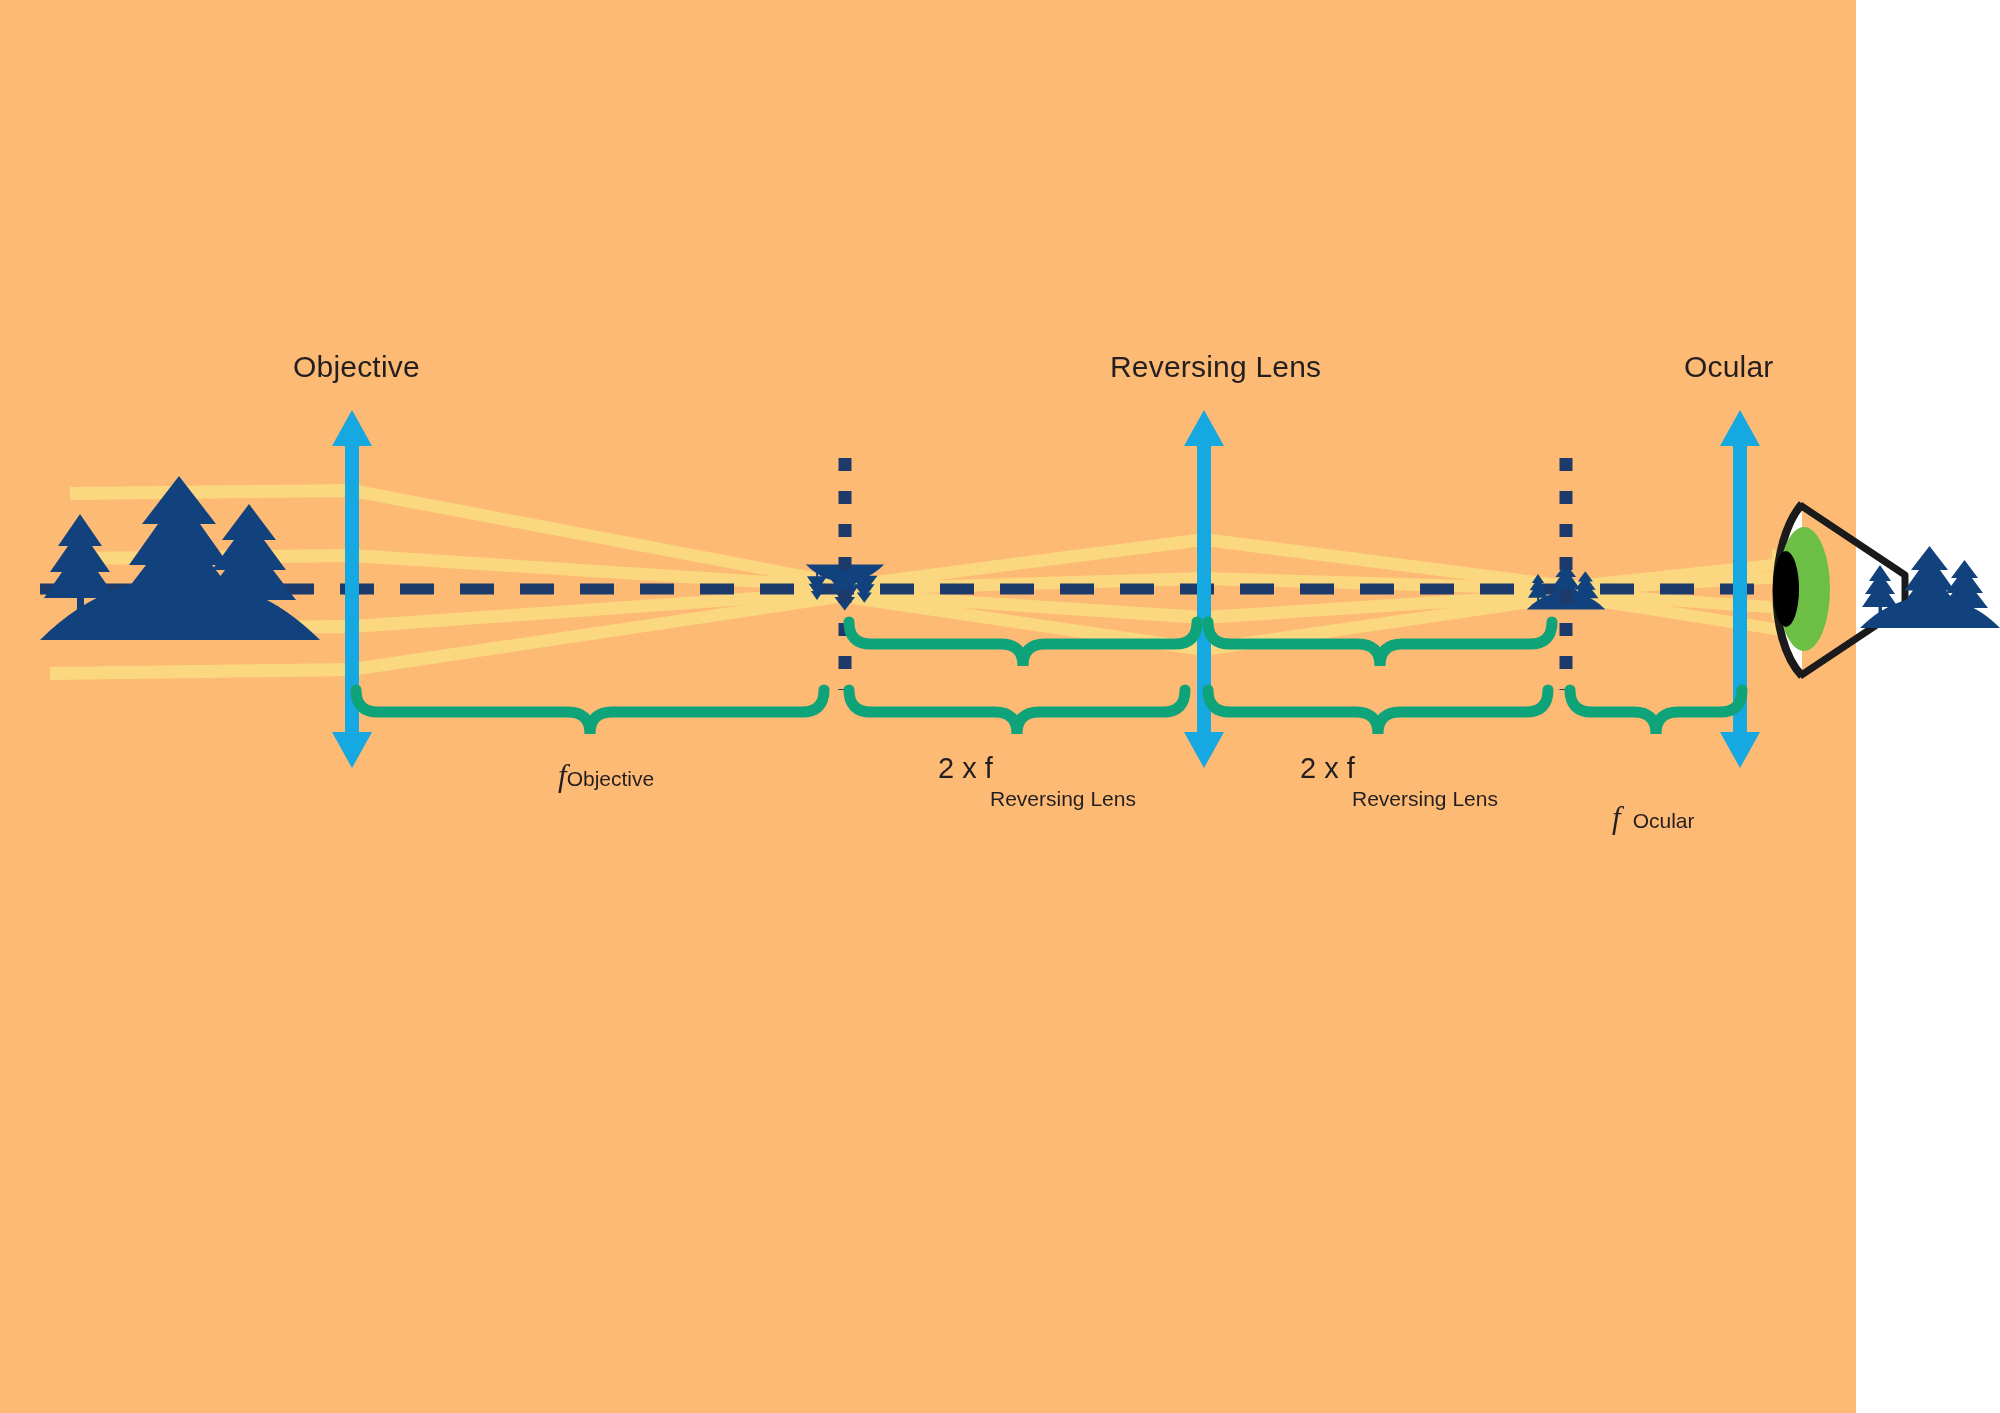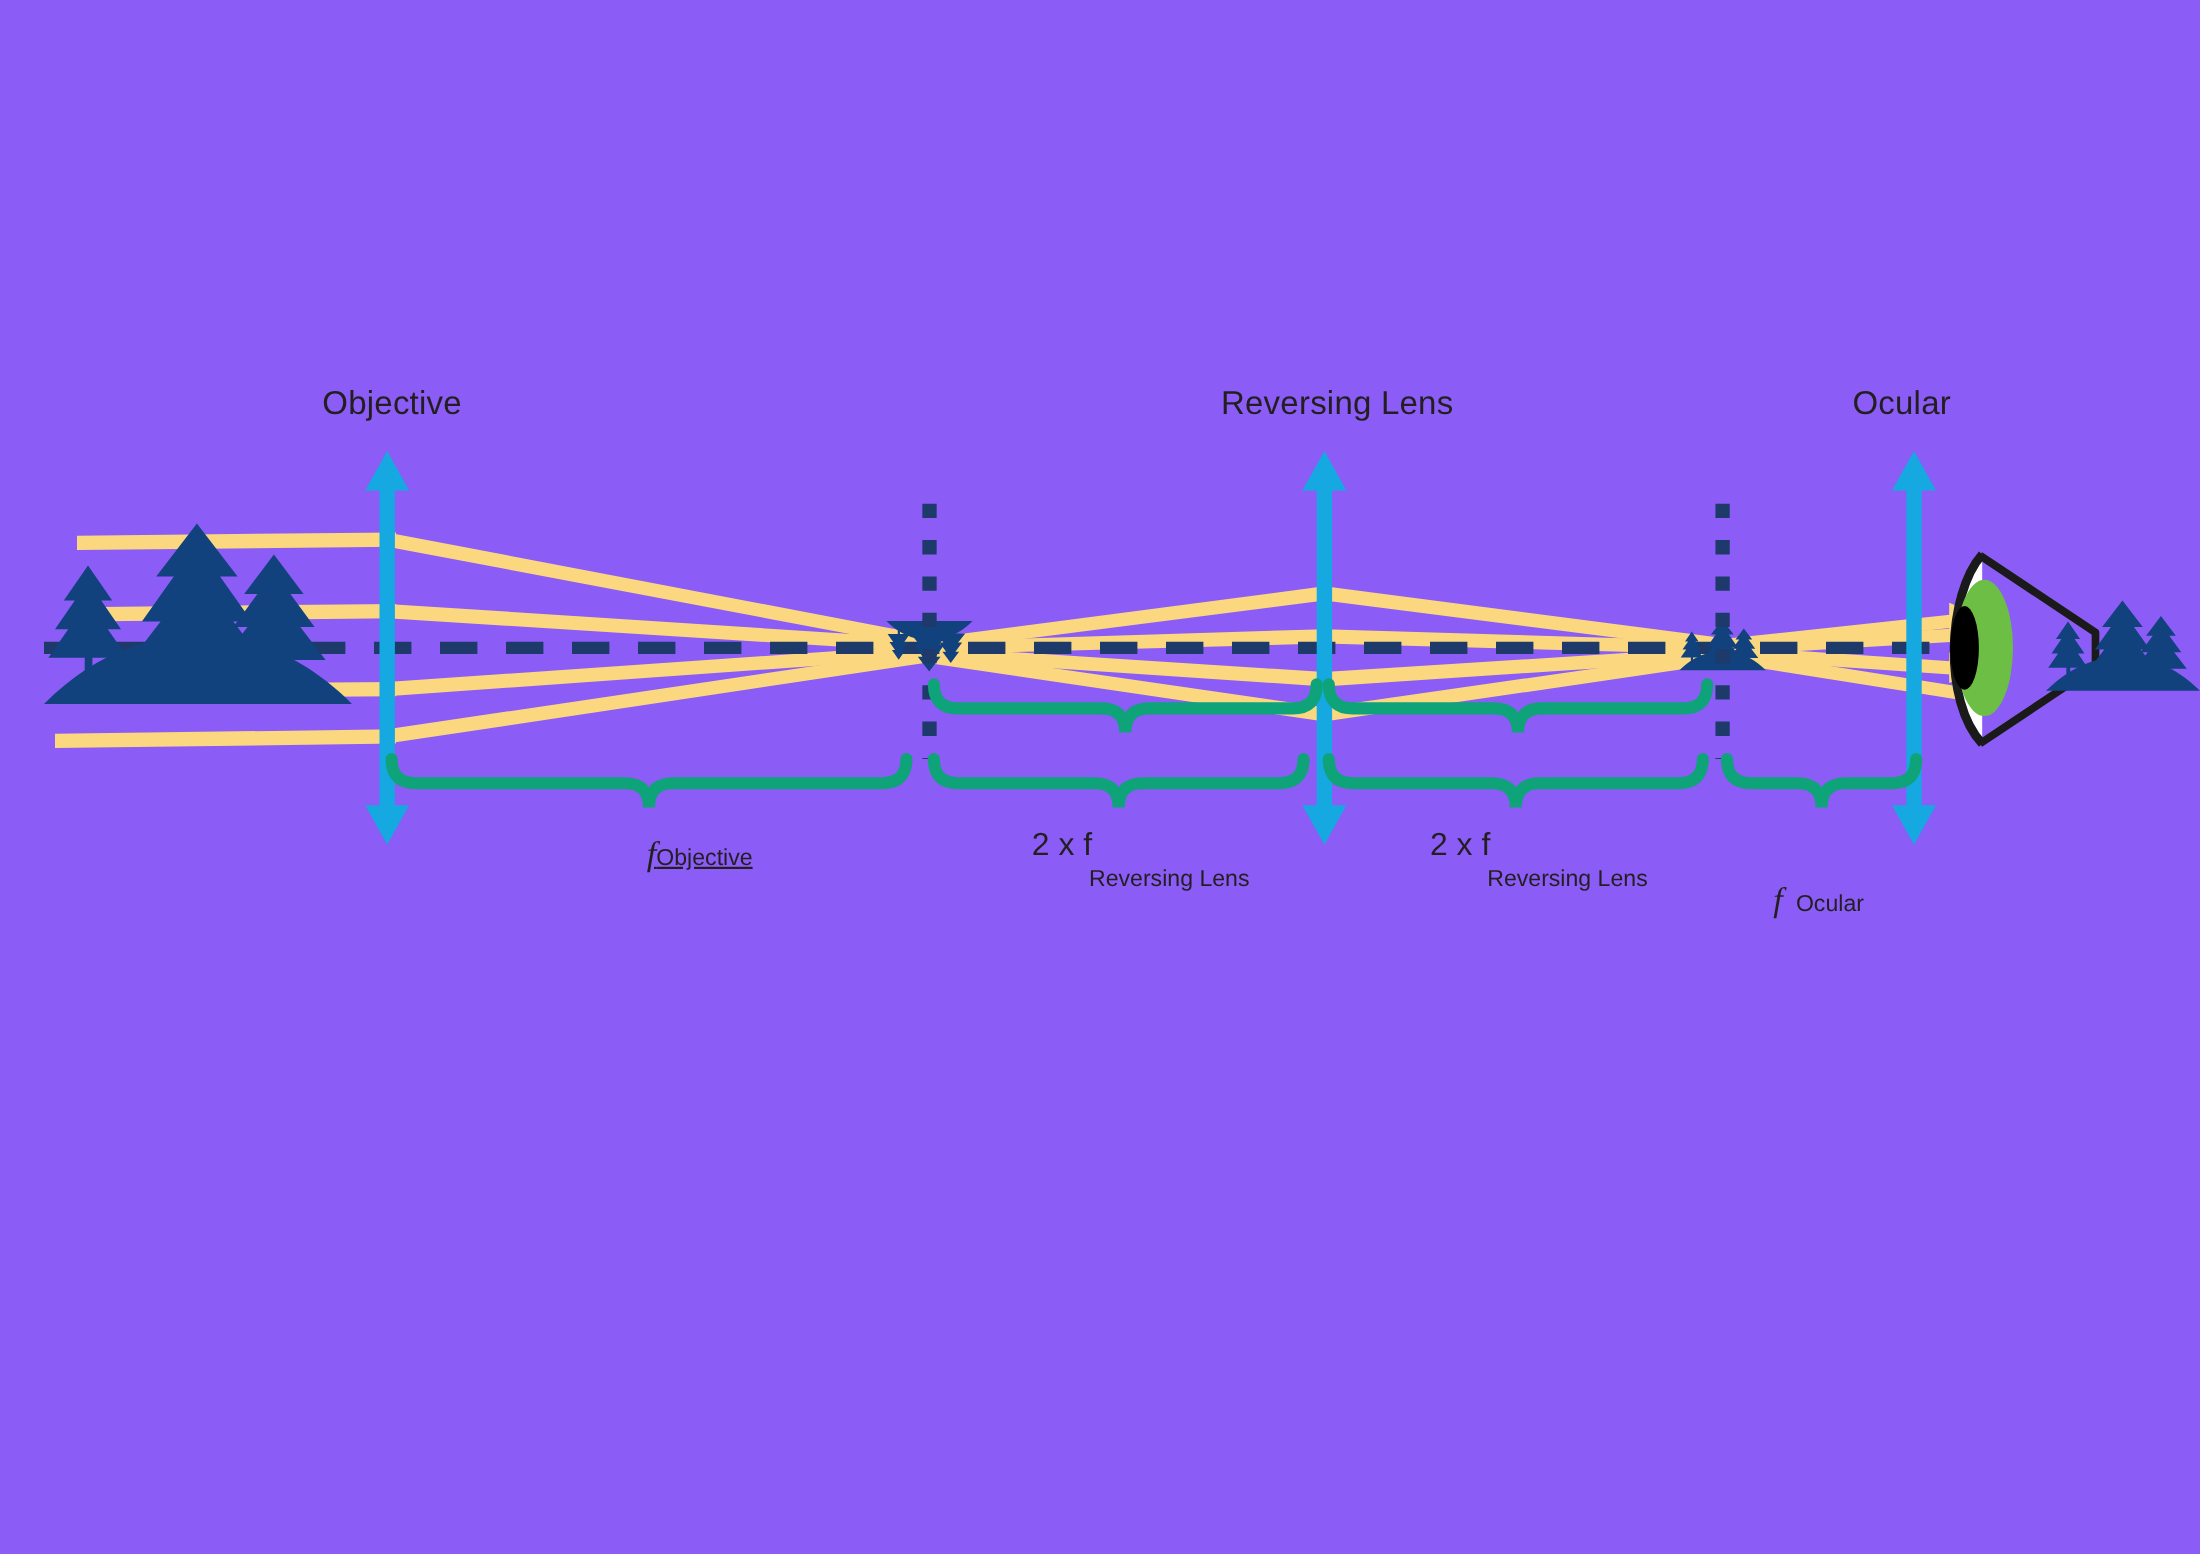--- a/index.html
+++ b/index.html
@@ -1,17 +1,17 @@
 <!DOCTYPE html>
 <html><head>
 <meta charset="utf-8">
 <style>
   html,body{margin:0;padding:0;background:#ffffff;}
   body{width:2000px;height:1413px;overflow:hidden;font-family:"Liberation Sans",sans-serif;}
-  #stage{position:relative;width:2000px;height:1413px;background:#8b5cf6;}
+  #stage{position:relative;width:1856px;height:1413px;background:#fdba74;}
   #diagram{position:absolute;left:0;top:0;width:2000px;height:1413px;}
   .lbl{position:absolute;color:#231f20;white-space:nowrap;}
   .hdr{font-size:30px;font-family:"Liberation Sans",sans-serif;letter-spacing:.2px;}
   .flab{font-size:29px;font-family:"Liberation Sans",sans-serif;}
   .flab i{font-family:"Liberation Serif",serif;font-style:italic;font-size:31px;}
   .sub{font-size:21px;font-family:"Liberation Sans",sans-serif;}
   .sub-inline{font-size:21px;vertical-align:baseline;}
 </style>
 </head>
 <body>
@@ -152,21 +152,21 @@
 
     <g>
       <use href="#treeScene" x="1855" y="536" width="150" height="104"></use>
     </g>
   </svg>
 
   <div class="lbl hdr" style="left:293px;top:350px;">Objective</div>
   <div class="lbl hdr" style="left:1110px;top:350px;">Reversing Lens</div>
   <div class="lbl hdr" style="left:1684px;top:350px;">Ocular</div>
 
-  <div class="lbl flab" style="left:588px;top:758px;text-decoration:underline;">
+  <div class="lbl flab" style="left:558px;top:758px;">
     <i>f</i><span class="sub-inline">Objective</span>
   </div>
 
   <div class="lbl" style="left:938px;top:752px;">
     <div class="flab">
       <span>2 x f</span>
     </div>
     <div class="sub" style="margin-left:52px;margin-top:2px;">Reversing Lens</div>
   </div>
 

